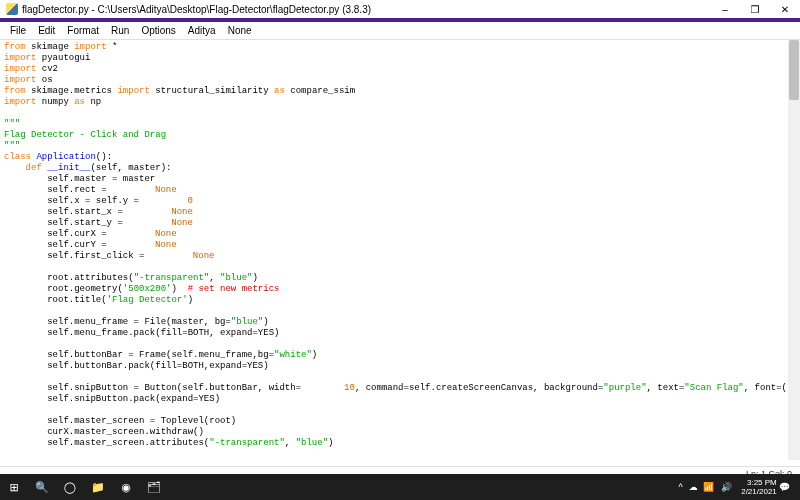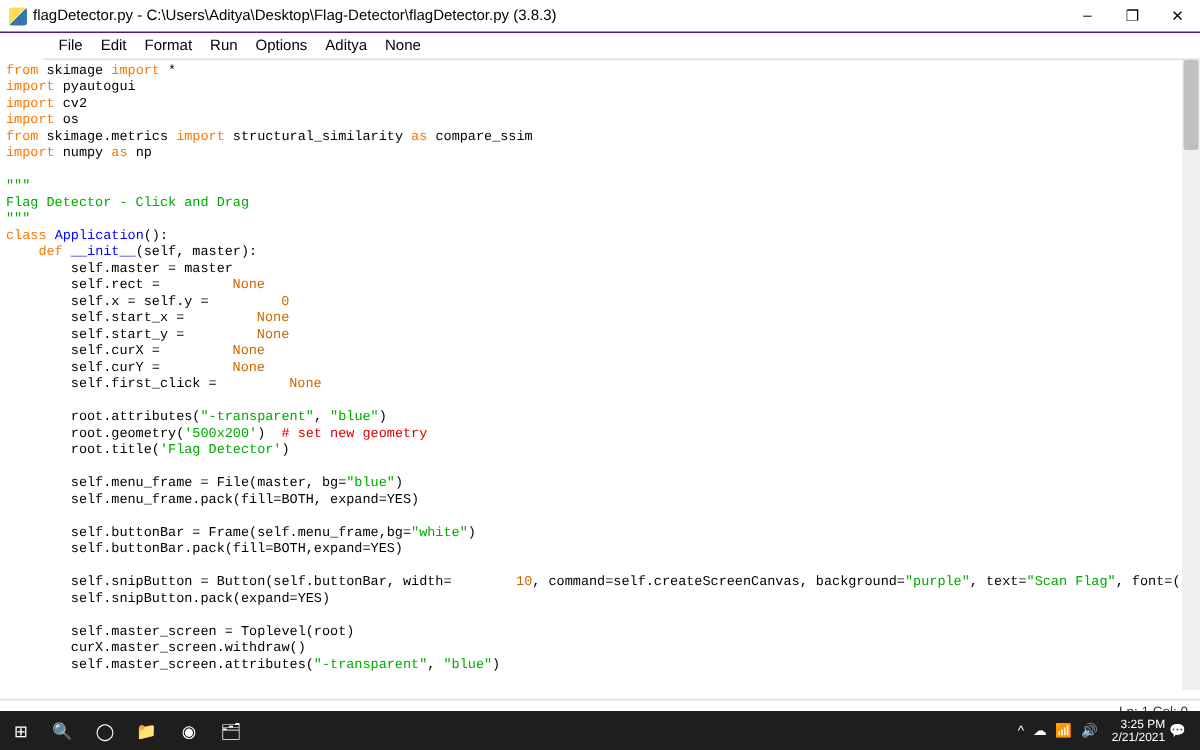--- a/index.html
+++ b/index.html
@@ -1,22 +1,22 @@
 <!DOCTYPE html>
 <html><head>
 <meta charset="utf-8">
 <style>
 * { margin: 0; padding: 0; box-sizing: border-box; }
 body { font-family: "Segoe UI", Tahoma, sans-serif; font-size: 11px; background: #fff; width: 800px; height: 500px; overflow: hidden; position: relative; }
-.titlebar { height: 22px; background: #fff; display: flex; align-items: center; padding-left: 6px; border-bottom: 1px solid #4c1d95; }
+.titlebar { height: 22px; background: #fff; display: flex; align-items: center; padding-left: 6px; border-bottom: 4px solid #4c1d95; }
 .titlebar .icon { width: 12px; height: 12px; background: linear-gradient(135deg,#ffde57 50%,#3776ab 50%); border-radius: 2px; margin-right: 4px; }
 .titlebar .title { font-size: 10px; color: #000; flex: 1; }
 .titlebar .winbtns { display: flex; }
 .titlebar .winbtn { width: 30px; height: 22px; display: flex; align-items: center; justify-content: center; font-size: 10px; color: #000; }
-.menubar { height: 18px; background: #fff; display: flex; align-items: center; padding-left: 4px; font-size: 10px; border-bottom: 1px solid #e0e0e0; margin-left: 29px; }
+.menubar { height: 18px; background: #fff; display: flex; align-items: center; padding-left: 4px; font-size: 10px; border-bottom: 1px solid #e0e0e0; }
 .menubar .menuitem { padding: 2px 6px; cursor: default; }
 .editor { position: absolute; top: 40px; left: 0; right: 0; bottom: 40px; background: #fff; overflow: hidden; }
 .code { font-family: "Courier New", monospace; font-size: 9px; line-height: 11px; padding: 2px 4px; white-space: pre; color: #000; }
 .kw { color: #ff7700; }
 .str { color: #00aa00; }
 .com { color: #dd0000; }
 .bln { color: #cc6600; padding-left: 43px; }
 .def { color: #0000ff; }
 .scrollbar { position: absolute; right: 0; top: 40px; bottom: 40px; width: 12px; background: #f0f0f0; }
 .scrollthumb { position: absolute; top: 0; left: 1px; right: 1px; height: 60px; background: #c0c0c0; border-radius: 2px; }
@@ -68,21 +68,21 @@
 <span>        self.master = master</span>
 <span>        self.rect = </span><span class="bln">None</span>
 <span>        self.x = self.y = </span><span class="bln">0</span>
 <span>        self.start_x = </span><span class="bln">None</span>
 <span>        self.start_y = </span><span class="bln">None</span>
 <span>        self.curX = </span><span class="bln">None</span>
 <span>        self.curY = </span><span class="bln">None</span>
 <span>        self.first_click = </span><span class="bln">None</span>
 
 <span>        root.attributes(</span><span class="str">"-transparent"</span><span>, </span><span class="str">"blue"</span><span>)</span>
-<span>        root.geometry(</span><span class="str">'500x200'</span><span>)  </span><span class="com"># set new geometry</span>
+<span>        root.geometry(</span><span class="str">'500x200'</span><span>)  </span><span class="com"># set new metrics</span>
 <span>        root.title(</span><span class="str">'Flag Detector'</span><span>)</span>
 
 <span>        self.menu_frame = File(master, bg=</span><span class="str">"blue"</span><span>)</span>
 <span>        self.menu_frame.pack(fill=BOTH, expand=YES)</span>
 
 <span>        self.buttonBar = Frame(self.menu_frame,bg=</span><span class="str">"white"</span><span>)</span>
 <span>        self.buttonBar.pack(fill=BOTH,expand=YES)</span>
 
 <span>        self.snipButton = Button(self.buttonBar, width=</span><span class="bln">10</span><span>, command=self.createScreenCanvas, background=</span><span class="str">"purple"</span><span>, text=</span><span class="str">"Scan Flag"</span><span>, font=(</span><span class="str">"Courier"</span><span>, </span>
 <span>        self.snipButton.pack(expand=YES)</span>

